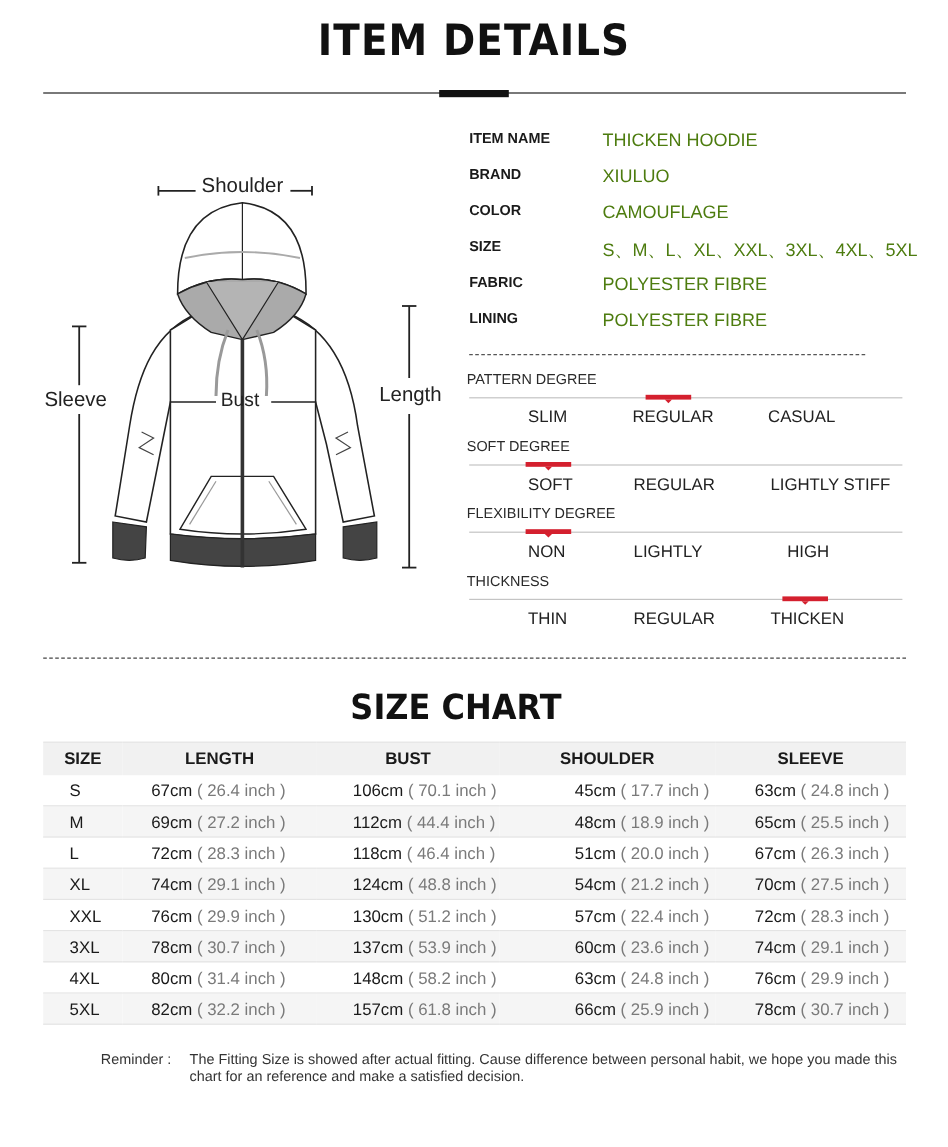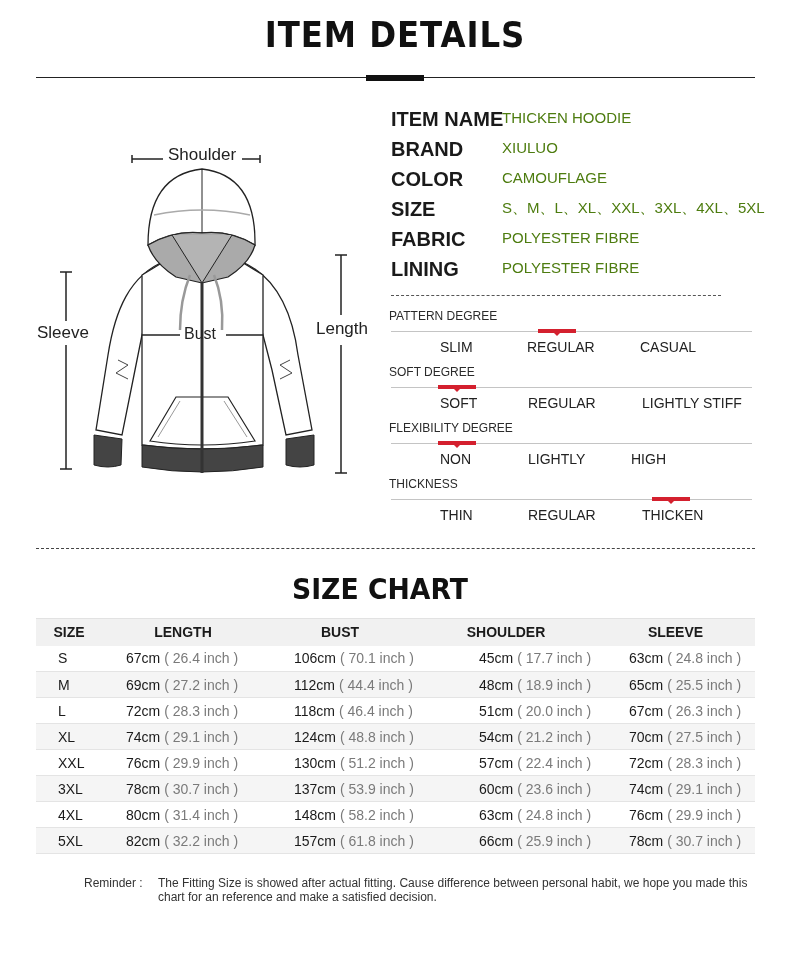--- a/index.html
+++ b/index.html
@@ -12,21 +12,21 @@
     font-size: 36px; font-weight: bold; letter-spacing: 1px; color: #111;
     transform: scaleX(0.9);
   }
   .title-rule { position: absolute; left: 36px; top: 77px; width: 719px; height: 1px; background: #222; }
   .title-notch { position: absolute; left: 366px; top: 75px; width: 58px; height: 6px; background: #111; }
 
   .illustration { position: absolute; left: 30px; top: 135px; width: 350px; height: 350px; }
 
   .info-table { position: absolute; left: 391px; top: 107px; }
   .info-row { position: relative; height: 30px; }
-  .info-label { position: absolute; left: 0; top: 1px; font-size: 20px; font-weight: bold; color: #1a1a1a; white-space: nowrap; }
+  .info-label { position: absolute; left: 0; top: 1px; font-size: 12px; font-weight: bold; color: #1a1a1a; white-space: nowrap; }
   .info-value { position: absolute; left: 111px; top: 2px; font-size: 15px; color: #4d7c0f; white-space: nowrap; }
 
   .info-dash { position: absolute; left: 391px; top: 295px; width: 330px; border-top: 1px dashed #555; }
 
   .degree { position: absolute; left: 389px; width: 365px; height: 56px; }
   .degree-title { position: absolute; left: 0; top: 0; font-size: 12px; font-weight: normal; color: #2a2a2a; white-space: nowrap; }
   .degree-line { position: absolute; left: 2px; top: 22px; width: 361px; height: 1px; background: #c4c4c4; }
   .degree-opt { position: absolute; top: 30px; font-size: 14px; color: #222; white-space: nowrap; }
   .degree-marker { position: absolute; top: 20px; width: 38px; height: 4px; background: #d4202e; }
   .degree-marker::after {
@@ -167,21 +167,21 @@
   <span class="degree-opt" style="left:139px;">REGULAR</span>
   <span class="degree-opt" style="left:253px;">LIGHTLY STIFF</span>
 </div>
 
 <div class="degree" style="top:421px;">
   <span class="degree-title">FLEXIBILITY DEGREE</span>
   <div class="degree-line"></div>
   <div class="degree-marker" style="left:49px;"></div>
   <span class="degree-opt" style="left:51px;">NON</span>
   <span class="degree-opt" style="left:139px;">LIGHTLY</span>
-  <span class="degree-opt" style="left:242px;">HIGH</span>
+  <span class="degree-opt" style="left:267px;">HIGH</span>
 </div>
 
 <div class="degree" style="top:477px;">
   <span class="degree-title">THICKNESS</span>
   <div class="degree-line"></div>
   <div class="degree-marker" style="left:263px;"></div>
   <span class="degree-opt" style="left:51px;">THIN</span>
   <span class="degree-opt" style="left:139px;">REGULAR</span>
   <span class="degree-opt" style="left:253px;">THICKEN</span>
 </div>

